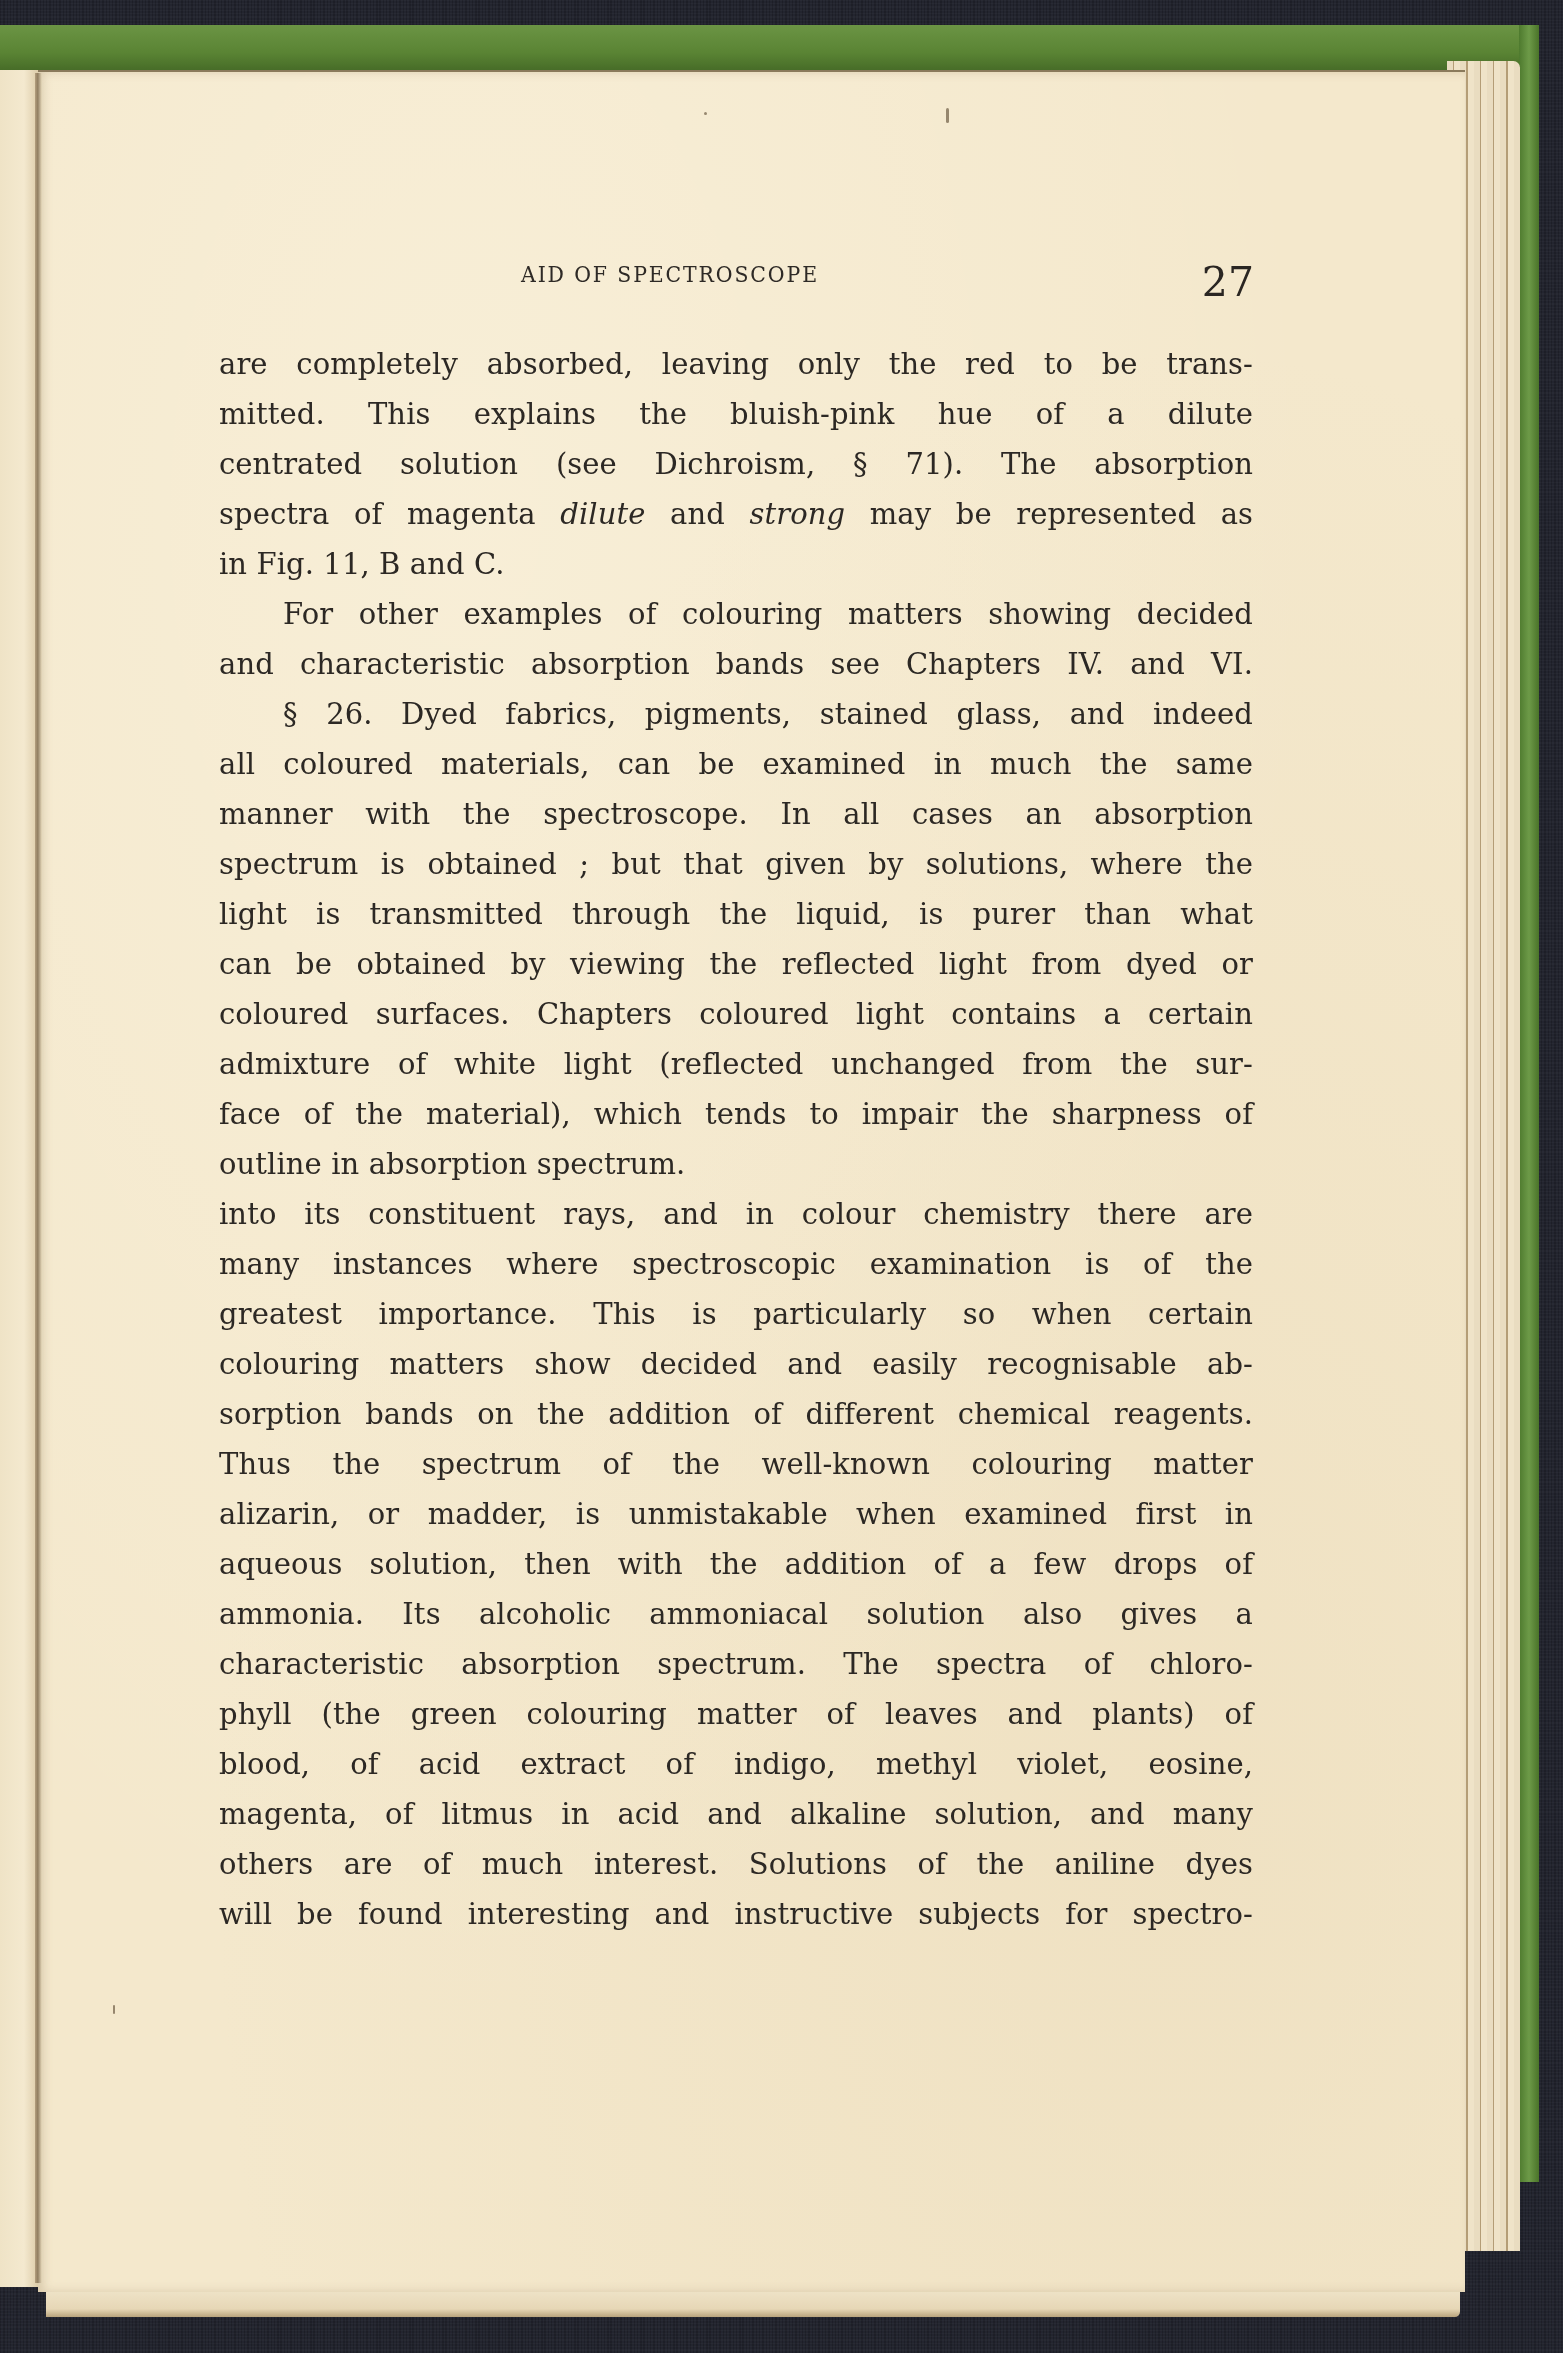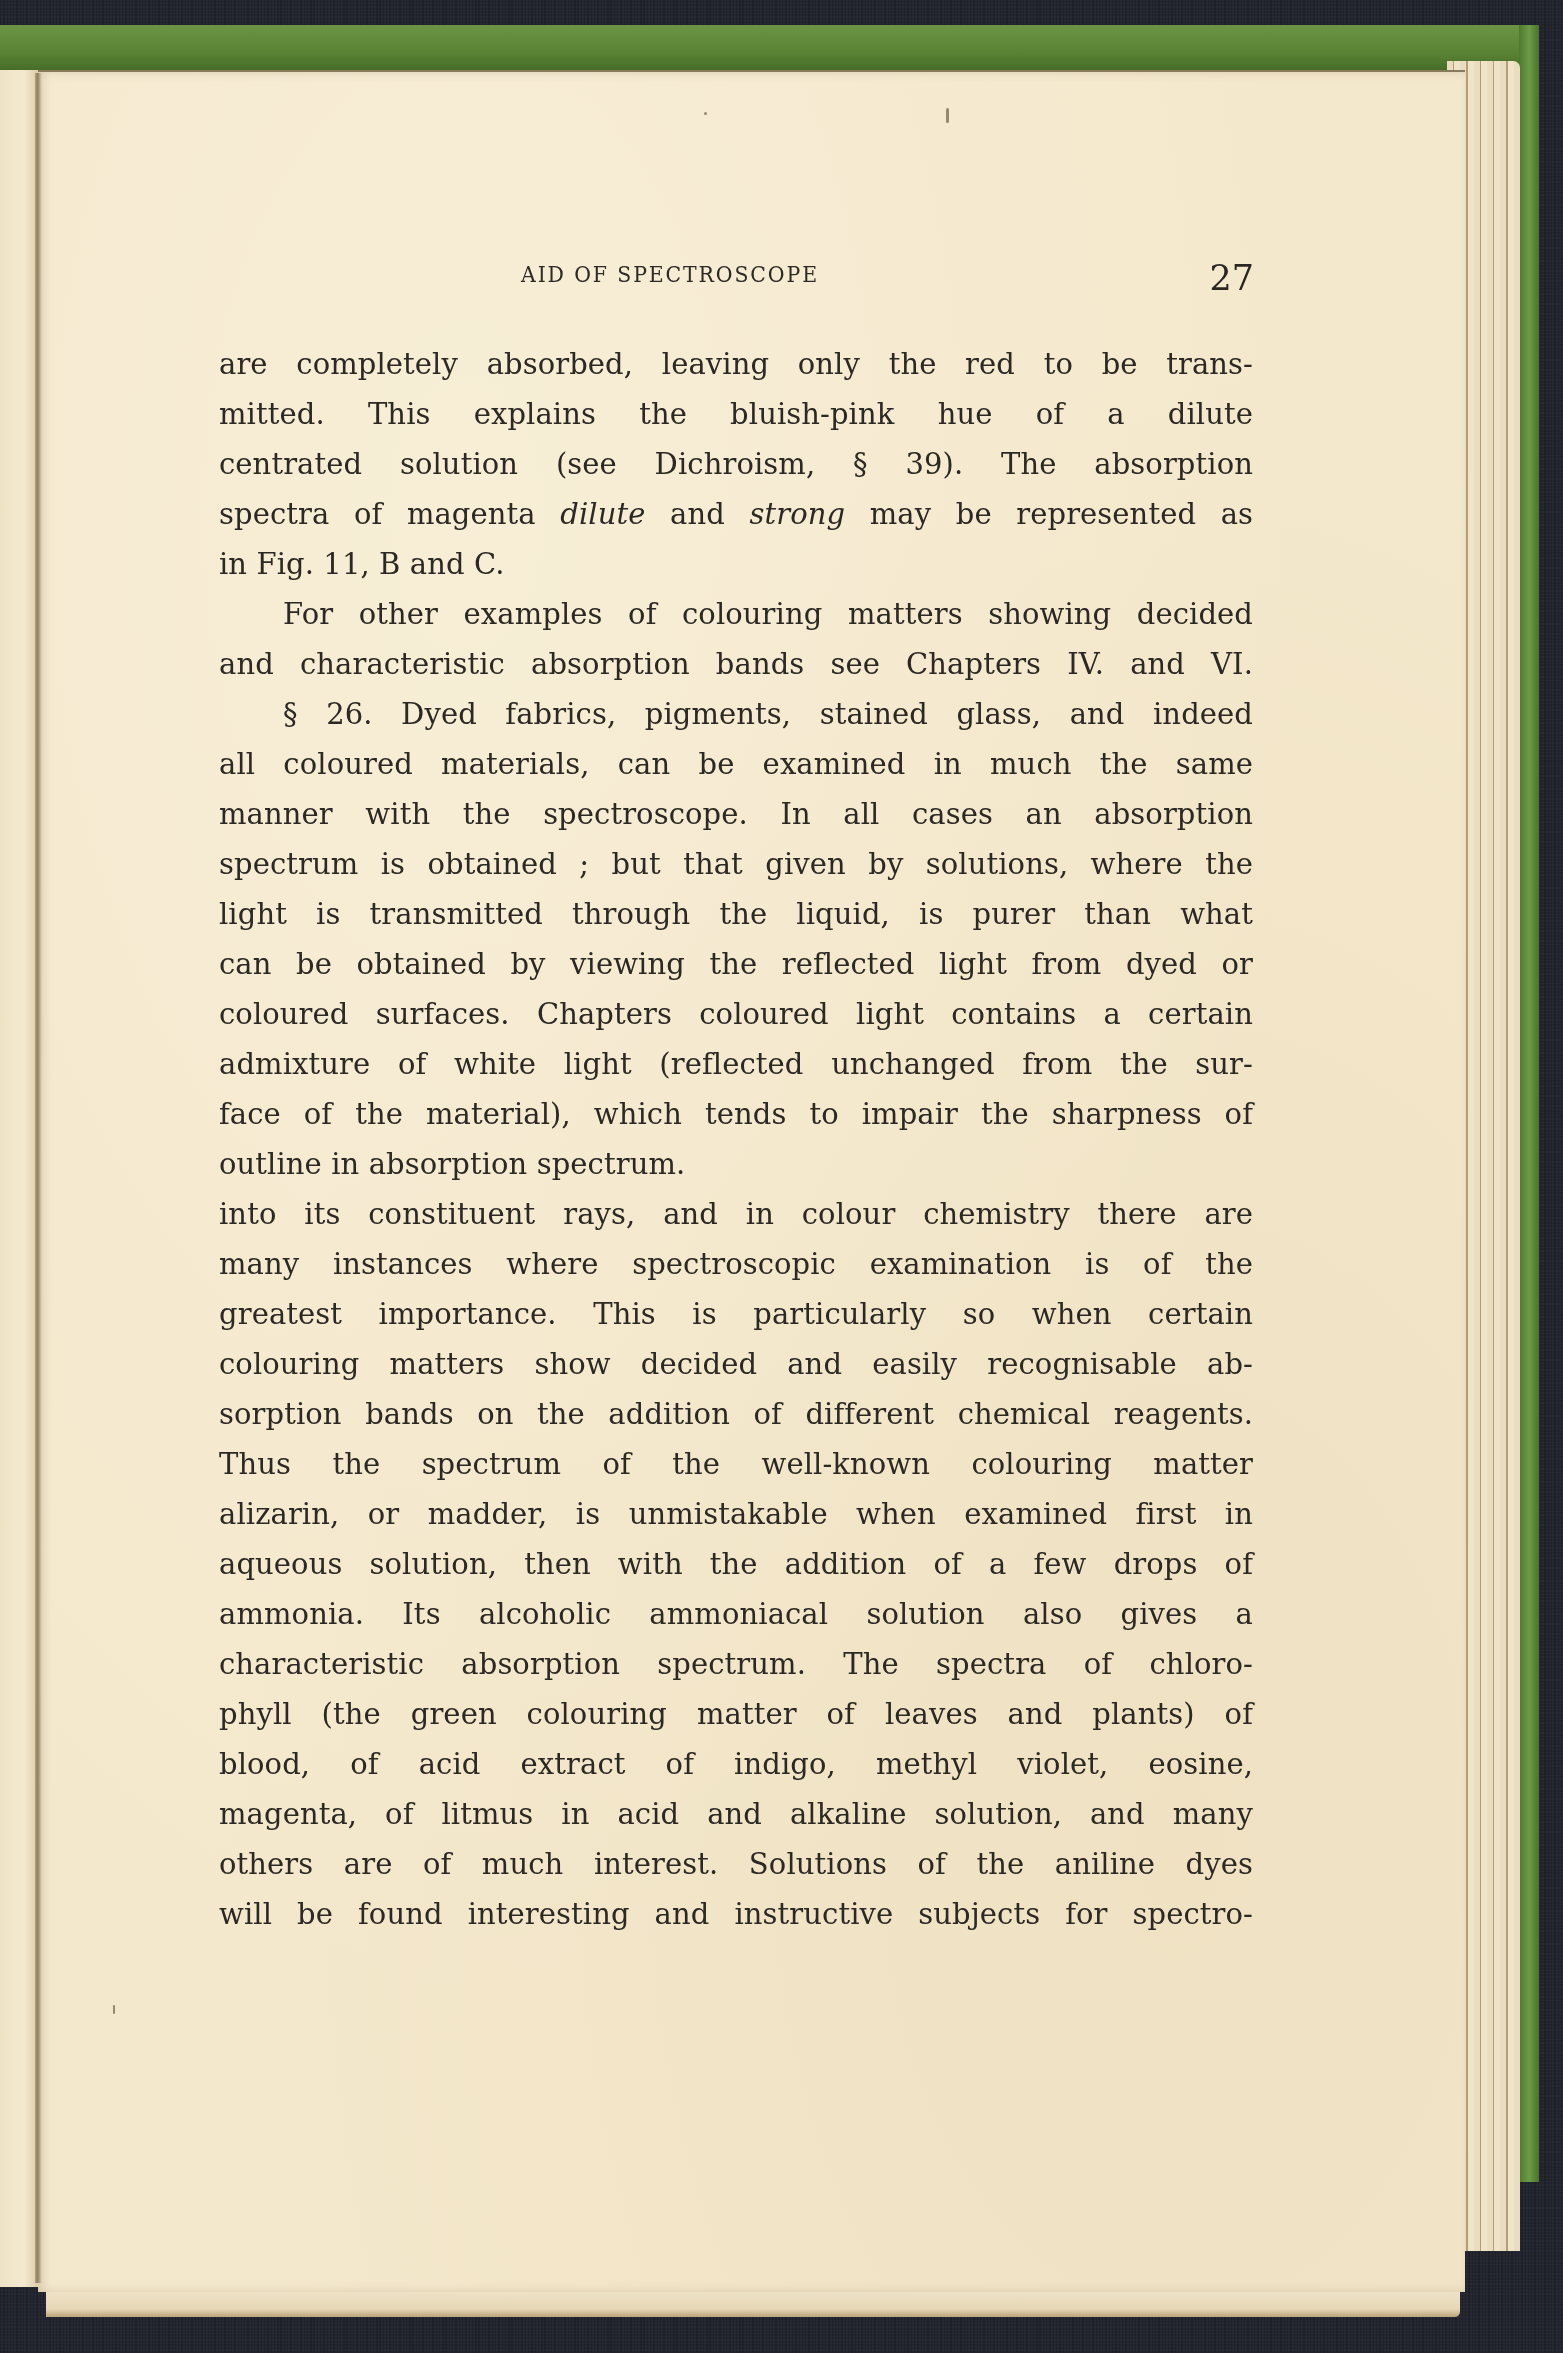--- a/index.html
+++ b/index.html
@@ -89,21 +89,21 @@
       letter-spacing: 2px;
       color: #2e2a26;
       white-space: nowrap;
       transform: scaleX(0.93);
       transform-origin: left top;
     }
     .page-number {
       position: absolute;
       right: 0; top: -4px;
       font-family: "DejaVu Serif", serif;
-      font-size: 35px;
+      font-size: 41px;
       color: #2a2622;
     }
     .body-text {
       position: absolute;
       left: 219px;
       top: 339px;
       width: 1034px;
     }
     .line {
       height: 50px;
@@ -140,21 +140,21 @@
 <div class="gutter"></div>
 
 <div class="running-head">
   <span class="running-title">AID OF SPECTROSCOPE</span>
   <span class="page-number">27</span>
 </div>
 
 <div class="body-text">
   <div class="line">are completely absorbed, leaving only the red to be trans-</div>
   <div class="line">mitted.  This explains the bluish-pink hue of a dilute</div>
-  <div class="line">centrated solution (see Dichroism, § 39).  The absorption</div>
+  <div class="line">centrated solution (see Dichroism, § 71).  The absorption</div>
   <div class="line"><span>spectra of magenta </span><em>dilute</em><span> and </span><em>strong</em><span> may be represented as</span></div>
   <div class="line last">in Fig. 11, B and C.</div>
   <div class="line indent">For other examples of colouring matters showing decided</div>
   <div class="line">and characteristic absorption bands see Chapters IV. and VI.</div>
   <div class="line indent">§ 26. Dyed fabrics, pigments, stained glass, and indeed</div>
   <div class="line">all coloured materials, can be examined in much the same</div>
   <div class="line">manner with the spectroscope.  In all cases an absorption</div>
   <div class="line">spectrum is obtained ; but that given by solutions, where the</div>
   <div class="line">light is transmitted through the liquid, is purer than what</div>
   <div class="line">can be obtained by viewing the reflected light from dyed or</div>

